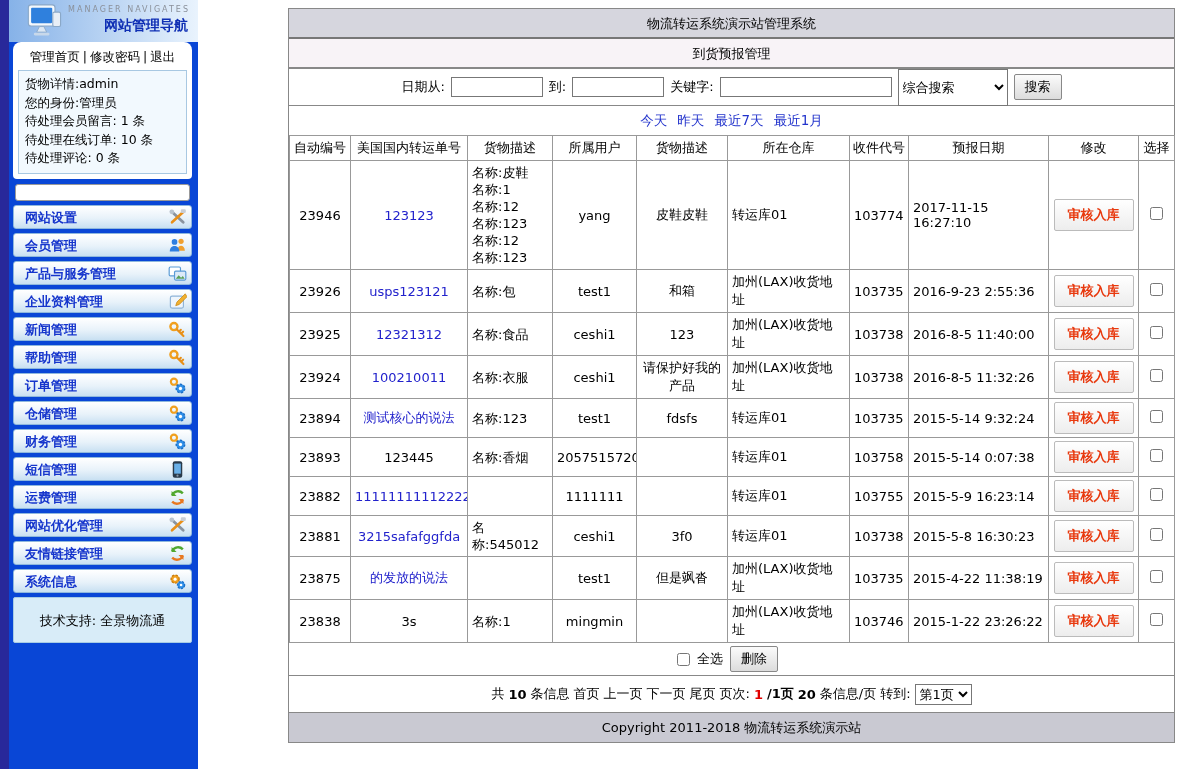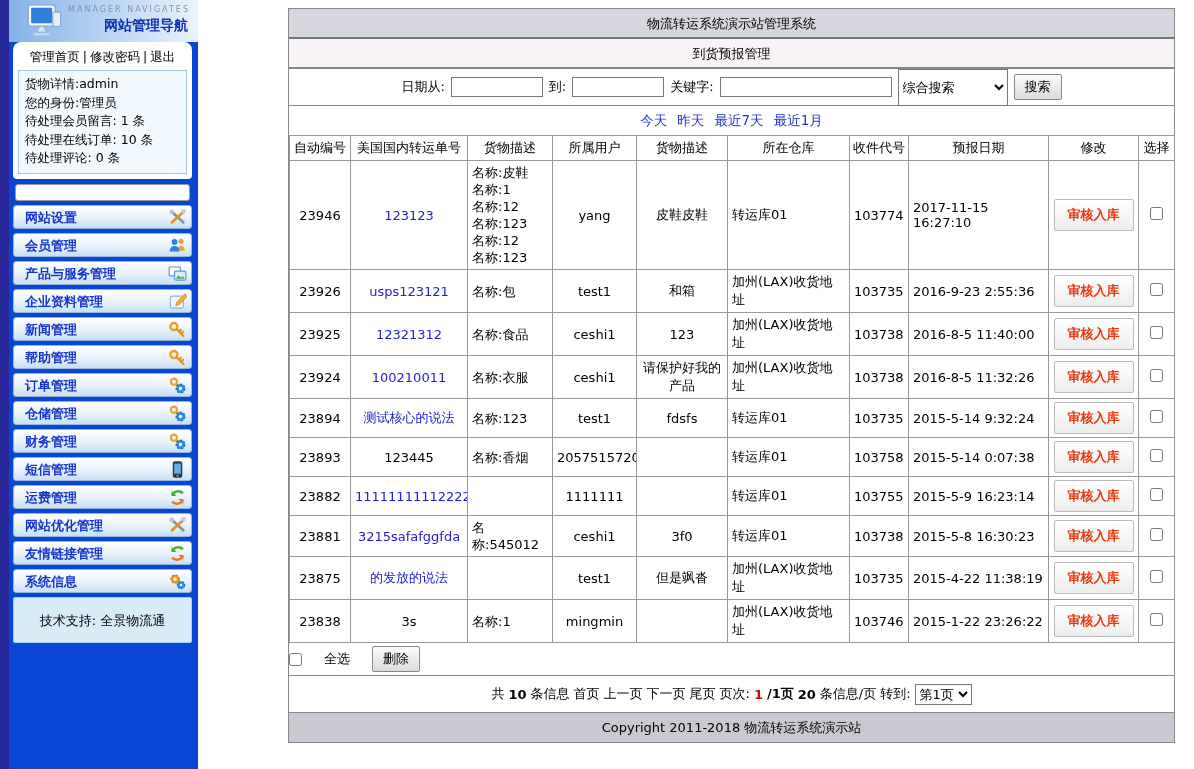--- a/index.html
+++ b/index.html
@@ -49,21 +49,21 @@
   table.grid { width:100%; border-collapse:collapse; table-layout:fixed; }
   .grid th, .grid td { border:1px solid #999; font-weight:normal; font-size:13px; overflow:hidden; }
   .grid th { height:25px; text-align:center; }
   .grid td { height:37px; padding:3px 4px; }
   .c-center { text-align:center; } .c-left { text-align:left; }
   .c-detail div { line-height:17px; text-align:left; }
   .blue-link { color:#2222cc; cursor:pointer; }
   .audit-btn { border:1px solid #bbb; background:linear-gradient(180deg,#ffffff,#ededed);
                color:#e8380d; font-weight:bold; font-size:13px; padding:6px 13px; cursor:pointer;
                font-family:inherit; border-radius:2px; white-space:nowrap; }
-  .action-row { height:33px; display:flex; align-items:center; justify-content:flex-start; gap:22px;
+  .action-row { height:33px; display:flex; align-items:center; justify-content:center; gap:7px;
                 padding-right:8px; border-bottom:1px solid #888; }
   .pagination { height:37px; display:flex; align-items:center; justify-content:center; gap:4px; border-bottom:1px solid #888; }
   .pagination .lnk { cursor:pointer; }
   .b { font-weight:bold; } .red { color:#e00000; font-weight:bold; }
   .goto-sel { height:21px; border:1px solid #777; font-size:13px; font-family:inherit; background:#fff; }
   .copyright { height:29px; line-height:29px; text-align:center; background:#c9c9d2; }
 </style>
 </head>
 <body>
 

